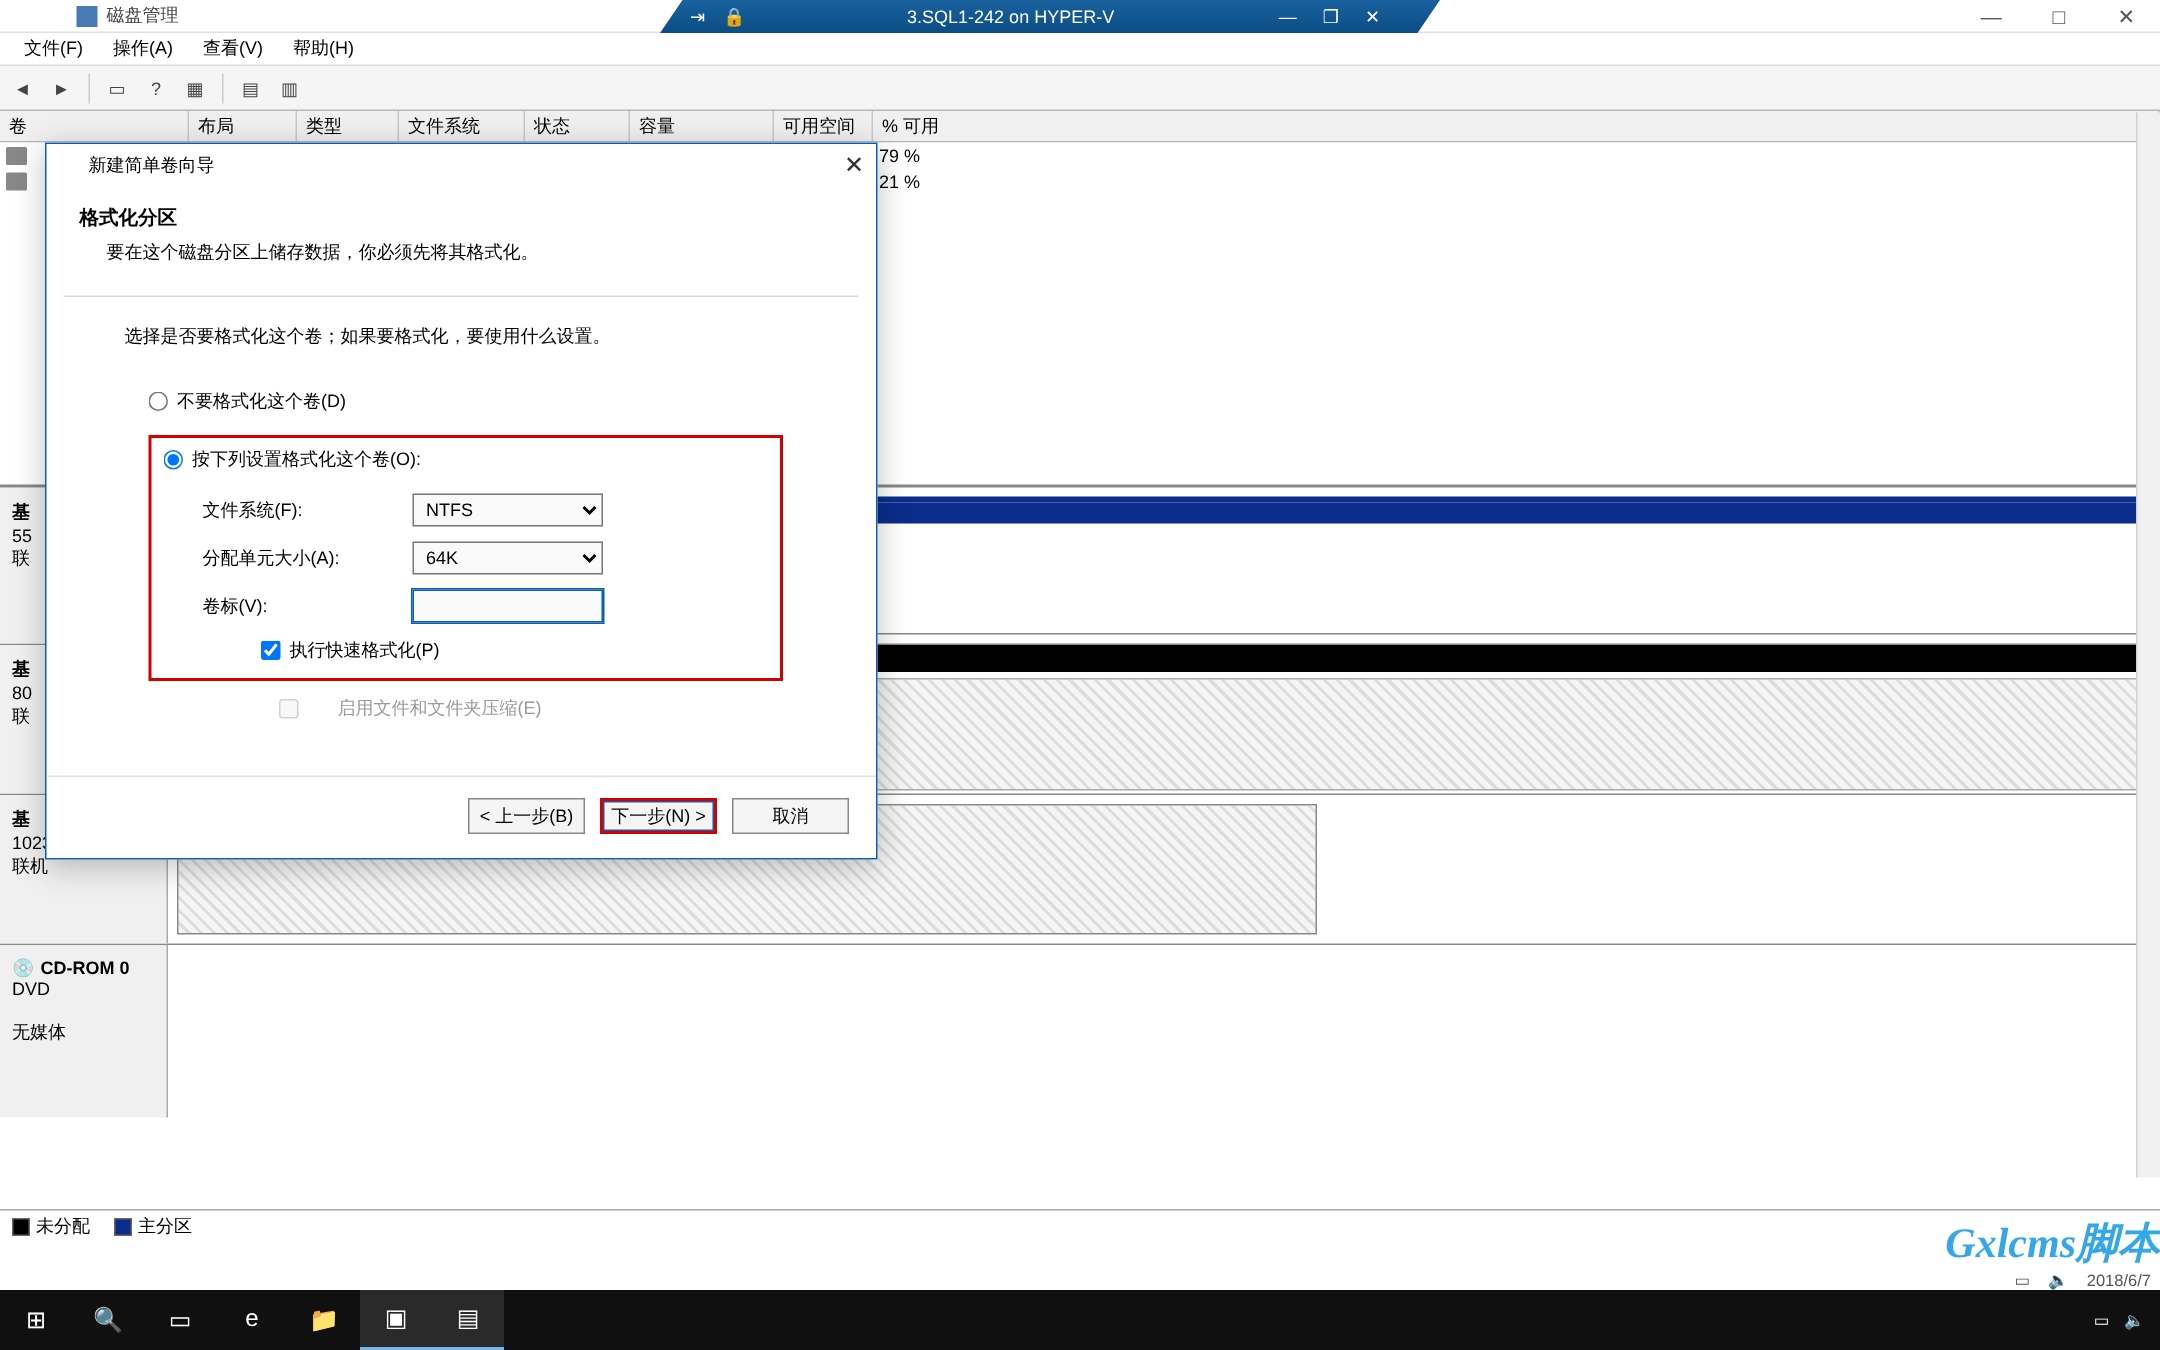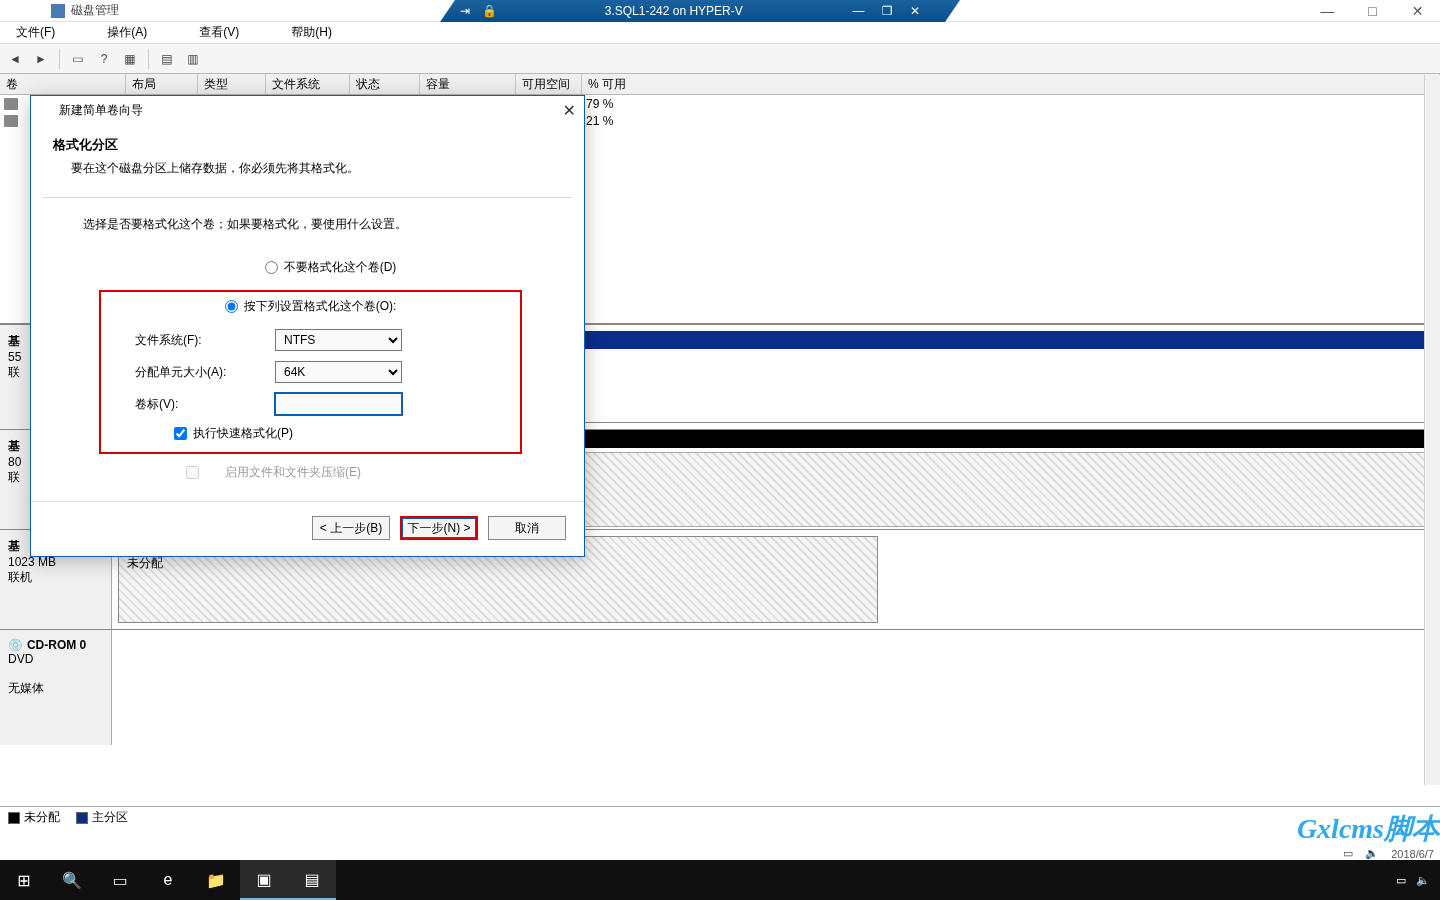--- a/index.html
+++ b/index.html
@@ -12,21 +12,21 @@
 .outer-controls { position: absolute; right: 0; top: 0; display: flex; gap: 0; }
 .outer-controls span { width: 45px; height: 22px; display: inline-flex; align-items: center; justify-content: center; color: #555; font-size: 14px; }
 
 
 .hyperv-bar { position: absolute; top: 0; left: 440px; height: 22px; background: linear-gradient(180deg,#19629f,#0b4d85); color: #fff; display: flex; align-items: center; padding: 0 40px 0 20px; clip-path: polygon(15px 0, 100% 0, calc(100% - 15px) 100%, 0 100%); width: 520px; }
 .hyperv-bar .pin-icon, .hyperv-bar .lock-icon { margin-right: 12px; }
 .hyperv-bar .vm-name { flex: 1; text-align: center; font-size: 12px; }
 .hyperv-bar .win-btns span { margin-left: 14px; }
 
 
-.menubar { height: 22px; display: flex; align-items: center; padding: 0 6px; background: #fff; border-bottom: 1px solid #ddd; gap: 32px; }
+.menubar { height: 22px; display: flex; align-items: center; padding: 0 6px; background: #fff; border-bottom: 1px solid #ddd; }
 .menubar span { padding: 2px 10px; font-size: 12px; }
 
 
 .toolbar { height: 30px; background: #f5f5f5; border-bottom: 1px solid #b8b8b8; display: flex; align-items: center; padding: 0 4px; gap: 4px; }
 .toolbar .tb-btn { width: 22px; height: 22px; border: 1px solid transparent; display: inline-flex; align-items: center; justify-content: center; color: #444; }
 .toolbar .sep { width: 1px; height: 20px; background: #ccc; margin: 0 3px; }
 
 
 .col-headers { height: 21px; background: #f0f0f0; border-bottom: 1px solid #b8b8b8; display: flex; }
 .col-headers .ch { border-right: 1px solid #c8c8c8; padding: 2px 6px; font-size: 12px; }
@@ -61,29 +61,29 @@
 
 
 .wizard { position: absolute; top: 95px; left: 30px; width: 555px; background: #fff; border: 1px solid #0a5fb5; box-shadow: 0 4px 20px rgba(0,0,0,0.25); }
 .wizard-title { height: 28px; display: flex; align-items: center; justify-content: space-between; padding: 0 8px 0 28px; color: #000; }
 .wizard-title .close { font-size: 16px; color: #333; }
 .wizard-body { padding: 12px 22px 8px 22px; }
 .wizard-body h3 { font-size: 13px; font-weight: bold; margin-bottom: 6px; }
 .wizard-body .sub { font-size: 12px; margin-left: 18px; margin-bottom: 20px; }
 .wizard-divider { border: none; border-top: 1px solid #d8d8d8; margin: 0 -10px 18px -10px; }
 .wizard-instr { font-size: 12px; margin-left: 30px; margin-bottom: 26px; }
-.radio-row { display: flex; align-items: center; gap: 6px; font-size: 12px; margin-left: 46px; margin-bottom: 14px; justify-content: center; }
+.radio-row { display: flex; align-items: center; gap: 6px; font-size: 12px; margin-left: 46px; margin-bottom: 14px; }
 .redbox { border: 2px solid #d40000; padding: 6px 8px 10px 8px; margin: 0 40px 8px 46px; }
 .form-row { display: flex; align-items: center; margin: 6px 0 10px 26px; font-size: 12px; }
 .form-row label { width: 140px; }
 .form-row select, .form-row input[type=text] { width: 127px; height: 22px; border: 1px solid #777; font-size: 12px; padding: 0 4px; background: #fafafa; }
 .form-row input.focused { border: 1px solid #0a5fb5; outline: 1px solid #0a5fb5; }
 .chk-row { display: flex; align-items: center; gap: 6px; font-size: 12px; margin-left: 26px; margin-top: 6px; padding-left: 39px; }
 .chk-disabled { color: #9a9a9a; margin-left: 94px; margin-top: 10px; gap: 26px; }
-.wizard-buttons { display: flex; justify-content: flex-end; gap: 10px; padding: 14px 18px 16px 18px; border-top: 1px solid #e0e0e0; margin-top: 12px; }
+.wizard-buttons { display: flex; justify-content: flex-end; gap: 10px; padding: 14px 18px 16px 18px; border-top: 1px solid #e0e0e0; margin-top: 28px; }
 .wizard-buttons button { width: 78px; height: 24px; border: 1px solid #888; background: #f5f5f5; font-size: 12px; }
 .wizard-buttons button.primary { border: 2px solid #d40000; outline: 1px solid #0a5fb5; outline-offset: -3px; }
 
 
 .taskbar { position: absolute; bottom: 0; left: 0; right: 0; height: 40px; background: #101010; display: flex; align-items: center; }
 .taskbar .tb-item { width: 48px; height: 40px; display: flex; align-items: center; justify-content: center; color: #fff; font-size: 16px; }
 .taskbar .tb-item.active { background: #2a2a2a; border-bottom: 2px solid #76b9ed; }
 .taskbar .tray { margin-left: auto; display: flex; align-items: center; gap: 10px; padding-right: 10px; color: #fff; font-size: 11px; }
 
 

